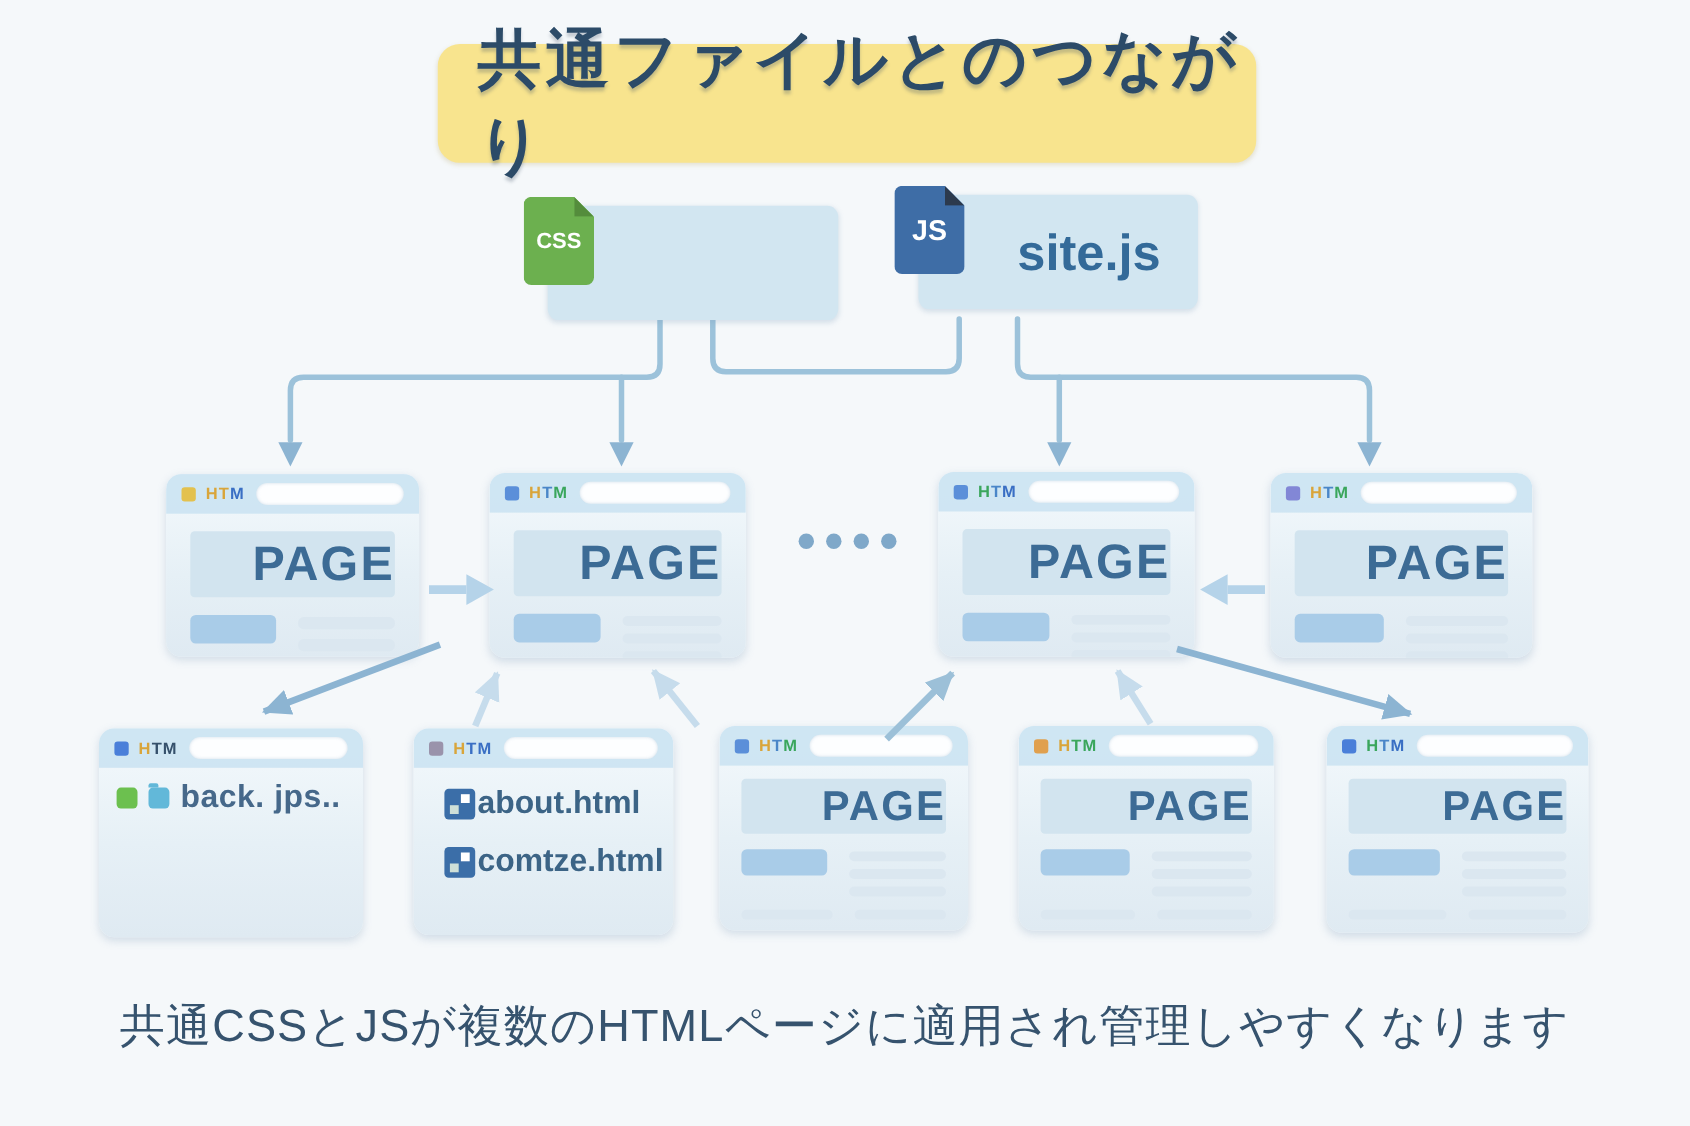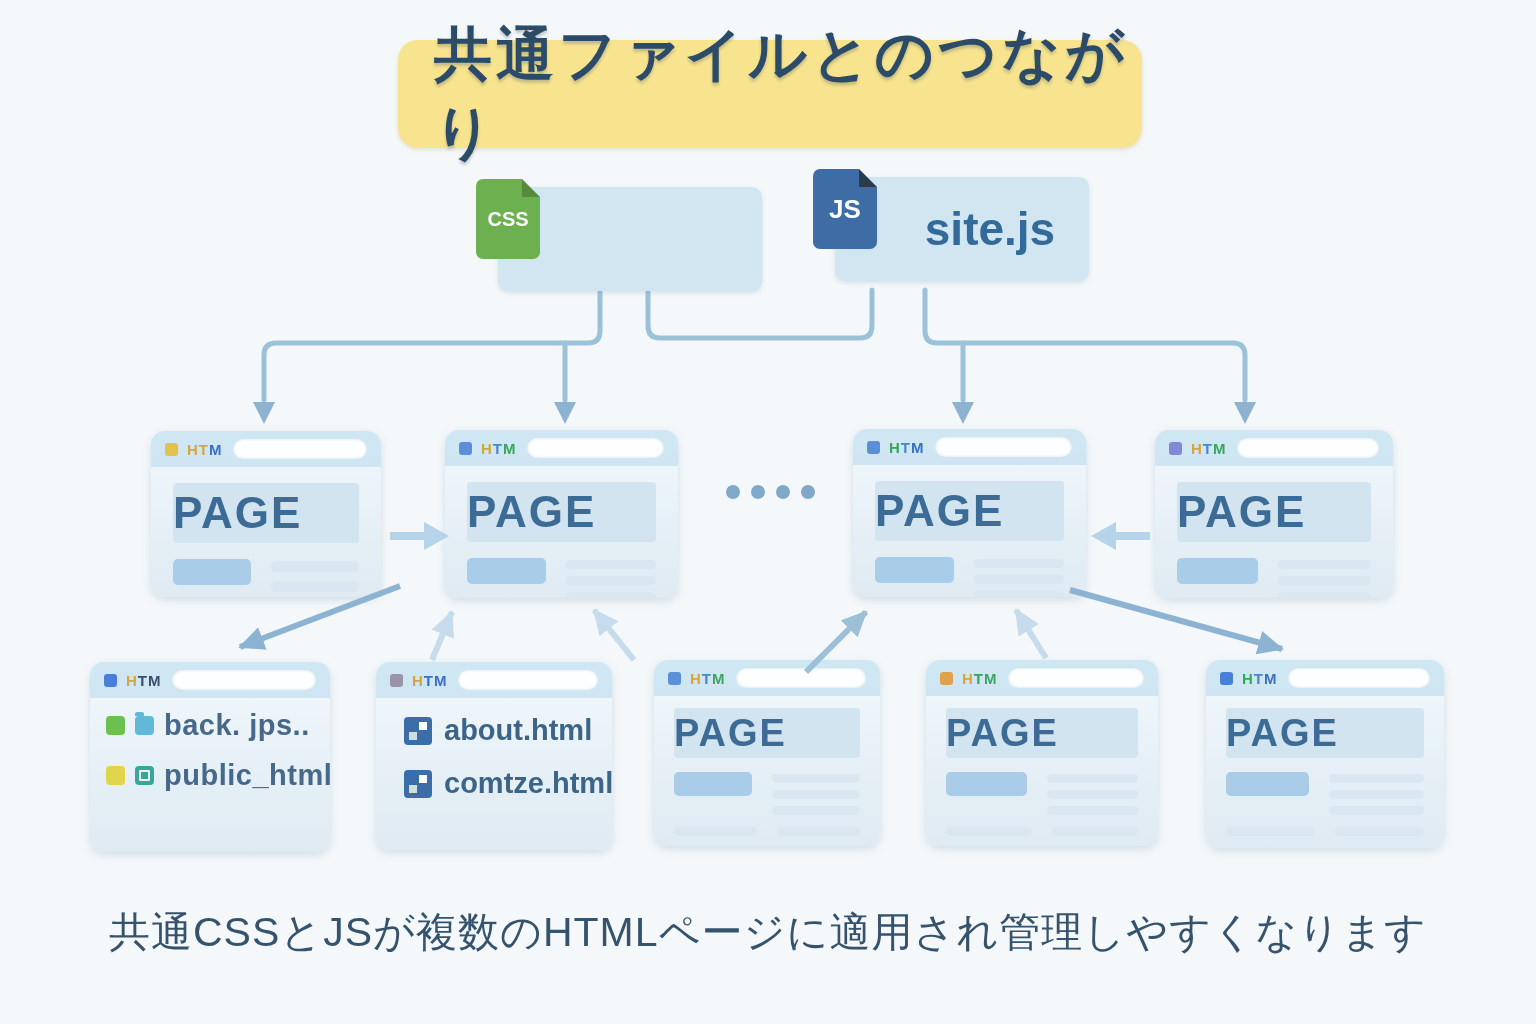--- a/index.html
+++ b/index.html
@@ -58,21 +58,21 @@
     display:flex; align-items:center; padding:0 14px;
   }
   .ficon { width:13px; height:13px; border-radius:3px; margin-right:9px; flex:none; }
   .htm { font-size:15px; font-weight:bold; letter-spacing:1px; display:flex; }
   .addr {
     flex:1; height:20px; background:#fdfeff; border-radius:10px; margin-left:10px;
     box-shadow:inset 0 0 3px rgba(150,180,205,0.45);
   }
   .banner {
     margin:16px 22px 0; height:60px; background:#d2e4ef; border-radius:4px;
-    display:flex; align-items:center; justify-content:flex-start;
+    display:flex; align-items:center; justify-content:flex-end;
   }
   .banner span { font-size:44px; font-weight:bold; color:#3c6b95; letter-spacing:2px; }
   .banner.sm { margin:12px 20px 0; height:50px; }
   .banner.sm span { font-size:38px; }
   .crow { display:flex; margin:16px 22px 0; gap:20px; align-items:flex-start; }
   .cblock { width:42%; height:26px; background:#a9cce8; border-radius:5px; flex:none; }
   .cblock.sm { height:24px; }
   .ccol { flex:1; display:flex; flex-direction:column; gap:9px; padding-top:2px; }
   .ccol.tight { gap:7px; }
   .cline { height:11px; background:#dbe7f0; border-radius:5px; }
@@ -89,21 +89,21 @@
   .frow { display:flex; align-items:center; gap:10px; margin:11px 16px 17px; }
   .frow:first-of-type { margin-top:18px; }
   .sq { width:19px; height:19px; border-radius:4px; flex:none; position:relative; }
   .sq.folder::before {
     content:""; position:absolute; top:-4px; left:0; width:9px; height:4px;
     background:inherit; border-radius:2px 2px 0 0;
   }
   .sq.win::after { content:""; position:absolute; inset:4px; border:2px solid #eaf5f3; border-radius:1px; }
   .ftxt { font-size:29px; font-weight:600; color:#46688a; letter-spacing:0.5px; }
 
-  .grow { display:flex; align-items:center; gap:12px; margin:16px 0 20px 28px; }
+  .grow { display:flex; align-items:center; gap:2px; margin:16px 0 20px 28px; }
   .grow:first-of-type { margin-top:26px; }
   .gicon { width:28px; height:28px; border-radius:4px; background:#3b6ea8; position:relative; flex:none; }
   .gicon::before { content:""; position:absolute; left:5px; bottom:5px; width:8px; height:8px; background:#cfe0d8; }
   .gicon::after  { content:""; position:absolute; right:5px; top:5px;  width:8px; height:8px; background:#ffffff; }
   .gtxt { font-size:29px; font-weight:600; color:#3c6486; }
 
   
   .caption {
     position:absolute; left:0; right:0; top:905px; text-align:center;
     font-size:41px; font-weight:500; color:#36536e; letter-spacing:1px;
@@ -244,25 +244,20 @@
         <b class="lY">H</b>
         <b class="lN">T</b>
         <b class="lN">M</b>
       </span>
     <i class="addr"></i>
   </div>
   <div class="frow">
     <i class="sq" style="background:#6cc04f;"></i>
     <i class="sq folder" style="background:#62b8d9;"></i>
     <span class="ftxt">back. jps..</span>
-  </div>
-  <div class="frow">
-    <i class="sq" style="background:#e0d44a;"></i>
-    <i class="sq win" style="background:#3aa69a;"></i>
-    <span class="ftxt">public_html</span>
   </div>
 </div>
 
 <div class="bcard" style="left:376px; top:662px; width:236px; height:188px;">
   <div class="bhead">
     <i class="ficon" style="background:#9a93ab;"></i>
     <span class="htm">
         <b class="lY">H</b>
         <b class="lD">T</b>
         <b class="lD">M</b>

